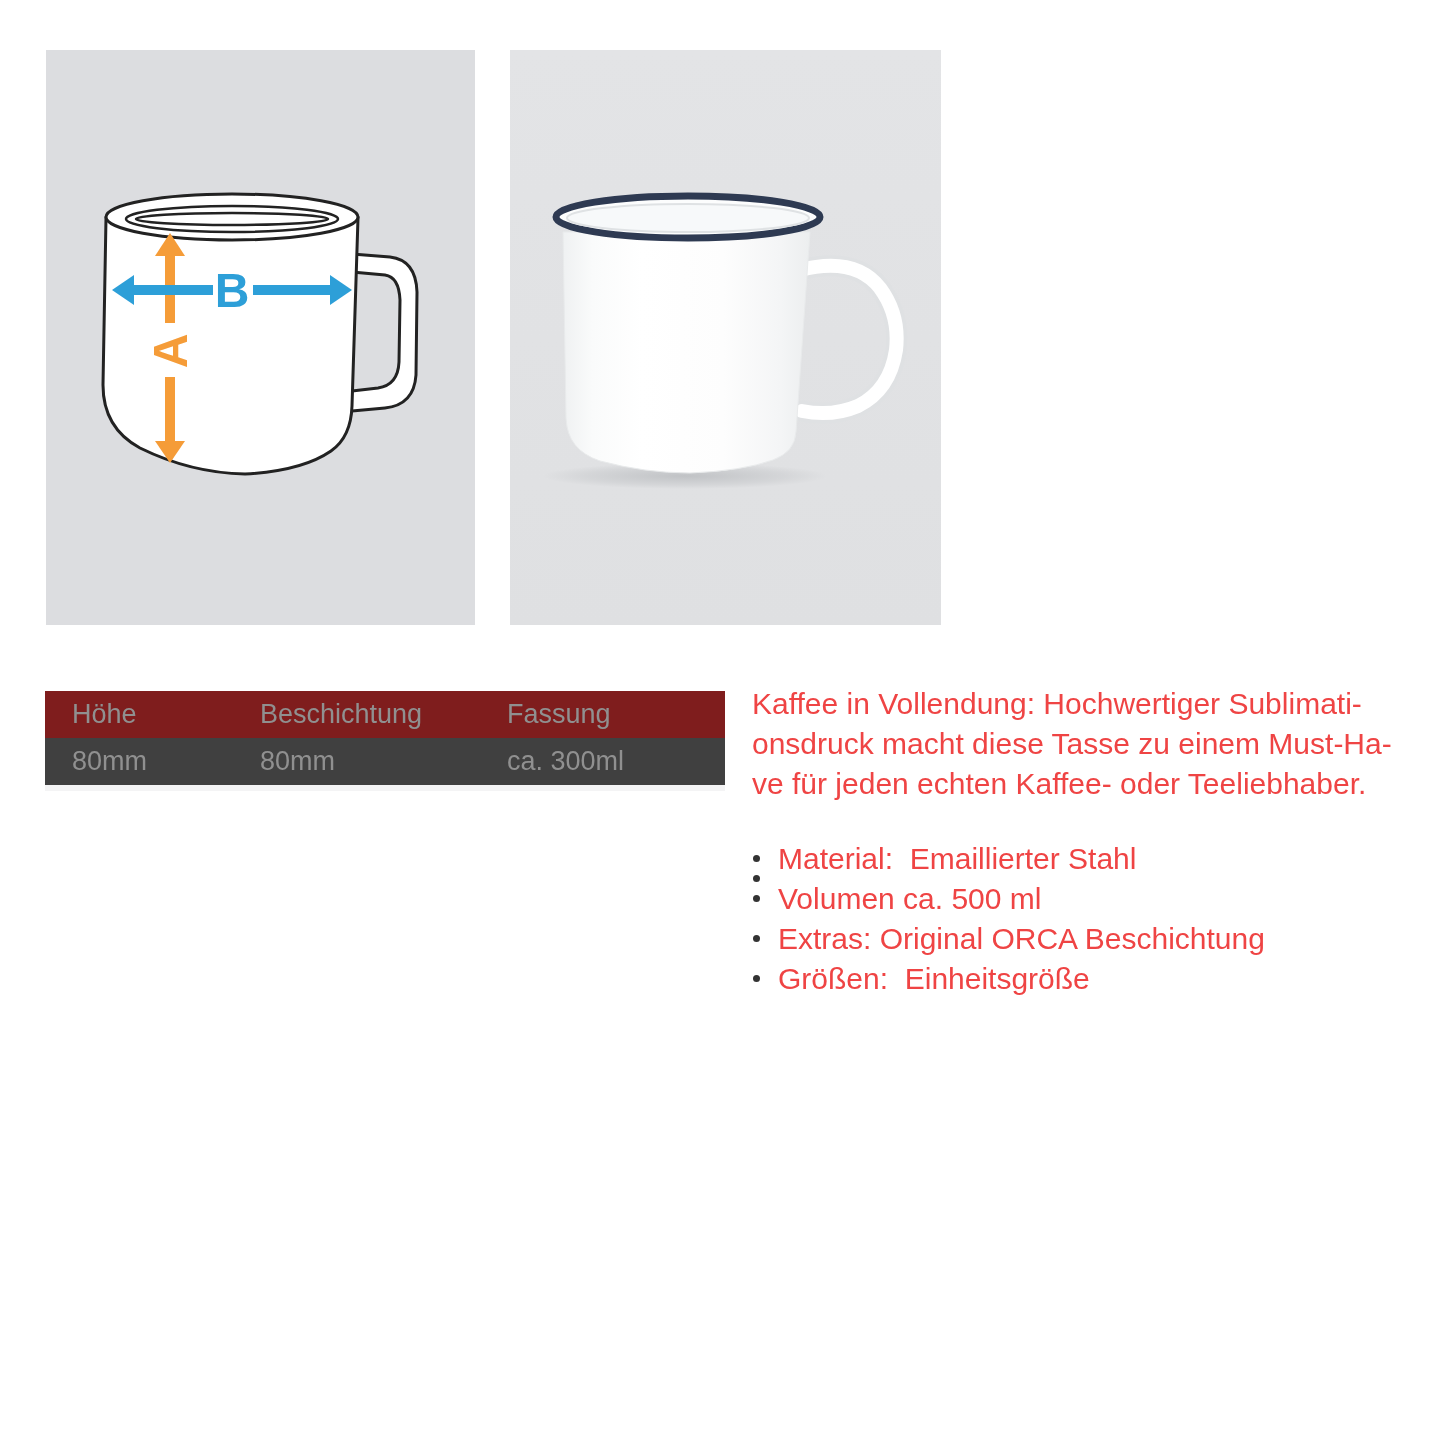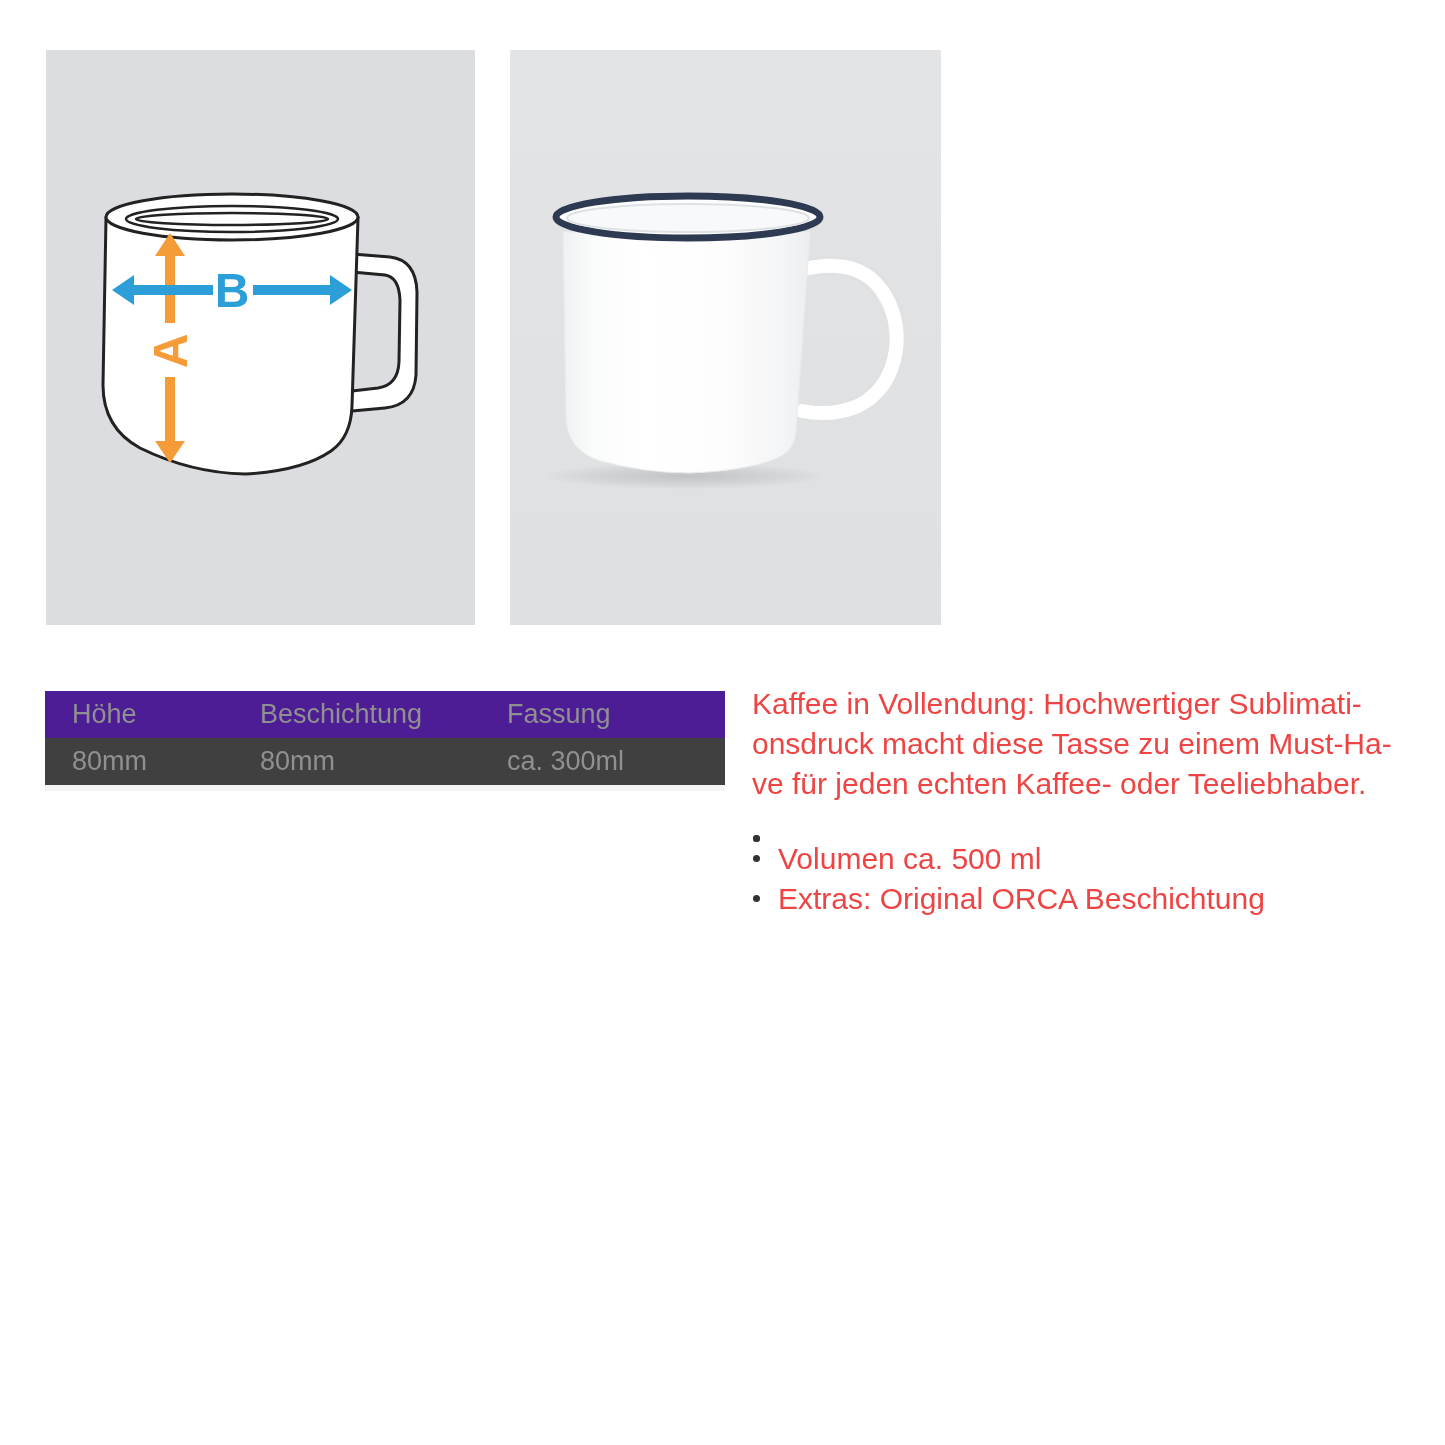--- a/index.html
+++ b/index.html
@@ -12,21 +12,21 @@
   }
   
   .panel{position:absolute;top:50px;height:575px;}
   .panel-left{left:46px;width:429px;background:#dcdde0;}
   .panel-right{left:510px;width:431px;background:#e1e2e4;}
   .panel svg{display:block;width:100%;height:100%;}
 
   
   .spec-table{position:absolute;left:45px;top:691px;width:680px;font-size:27px;color:#909090;}
   .spec-row{position:relative;width:680px;height:47px;}
-  .spec-row.header{background:#4c1d95;}
+  .spec-row.header{background:#7f1d1d;}
   .spec-row.values{background:#404040;}
   .spec-row.strip{height:6px;background:#f4f4f5;}
   .spec-cell{position:absolute;top:0;height:47px;line-height:47px;white-space:pre;}
   .c1{left:27px;}
   .c2{left:215px;}
   .c3{left:462px;}
 
   
   .description{position:absolute;left:752px;top:684px;width:660px;color:#ef4444;font-size:30px;}
   .pline{line-height:40px;white-space:pre;}
@@ -123,20 +123,21 @@
     <div class="spec-row strip"></div>
   </div>
 
   <div class="description">
     <div class="para">
       <div class="pline">Kaffee in Vollendung: Hochwertiger Sublimati-</div>
       <div class="pline">onsdruck macht diese Tasse zu einem Must-Ha-</div>
       <div class="pline">ve für jeden echten Kaffee- oder Teeliebhaber.</div>
     </div>
     <ul class="bullets">
-      <li><span class="dot"></span></li>
+      <li><span class="dot"></span><span>Material:  Emaillierter Stahl</span></li>
       <li><span class="dot"></span></li>
       <li><span class="dot"></span><span>Volumen ca. 500 ml</span></li>
       <li><span class="dot"></span><span>Extras: Original ORCA Beschichtung</span></li>
+      <li><span class="dot"></span><span>Größen:  Einheitsgröße</span></li>
     </ul>
   </div>
 
 </div>
 
 </body></html>

